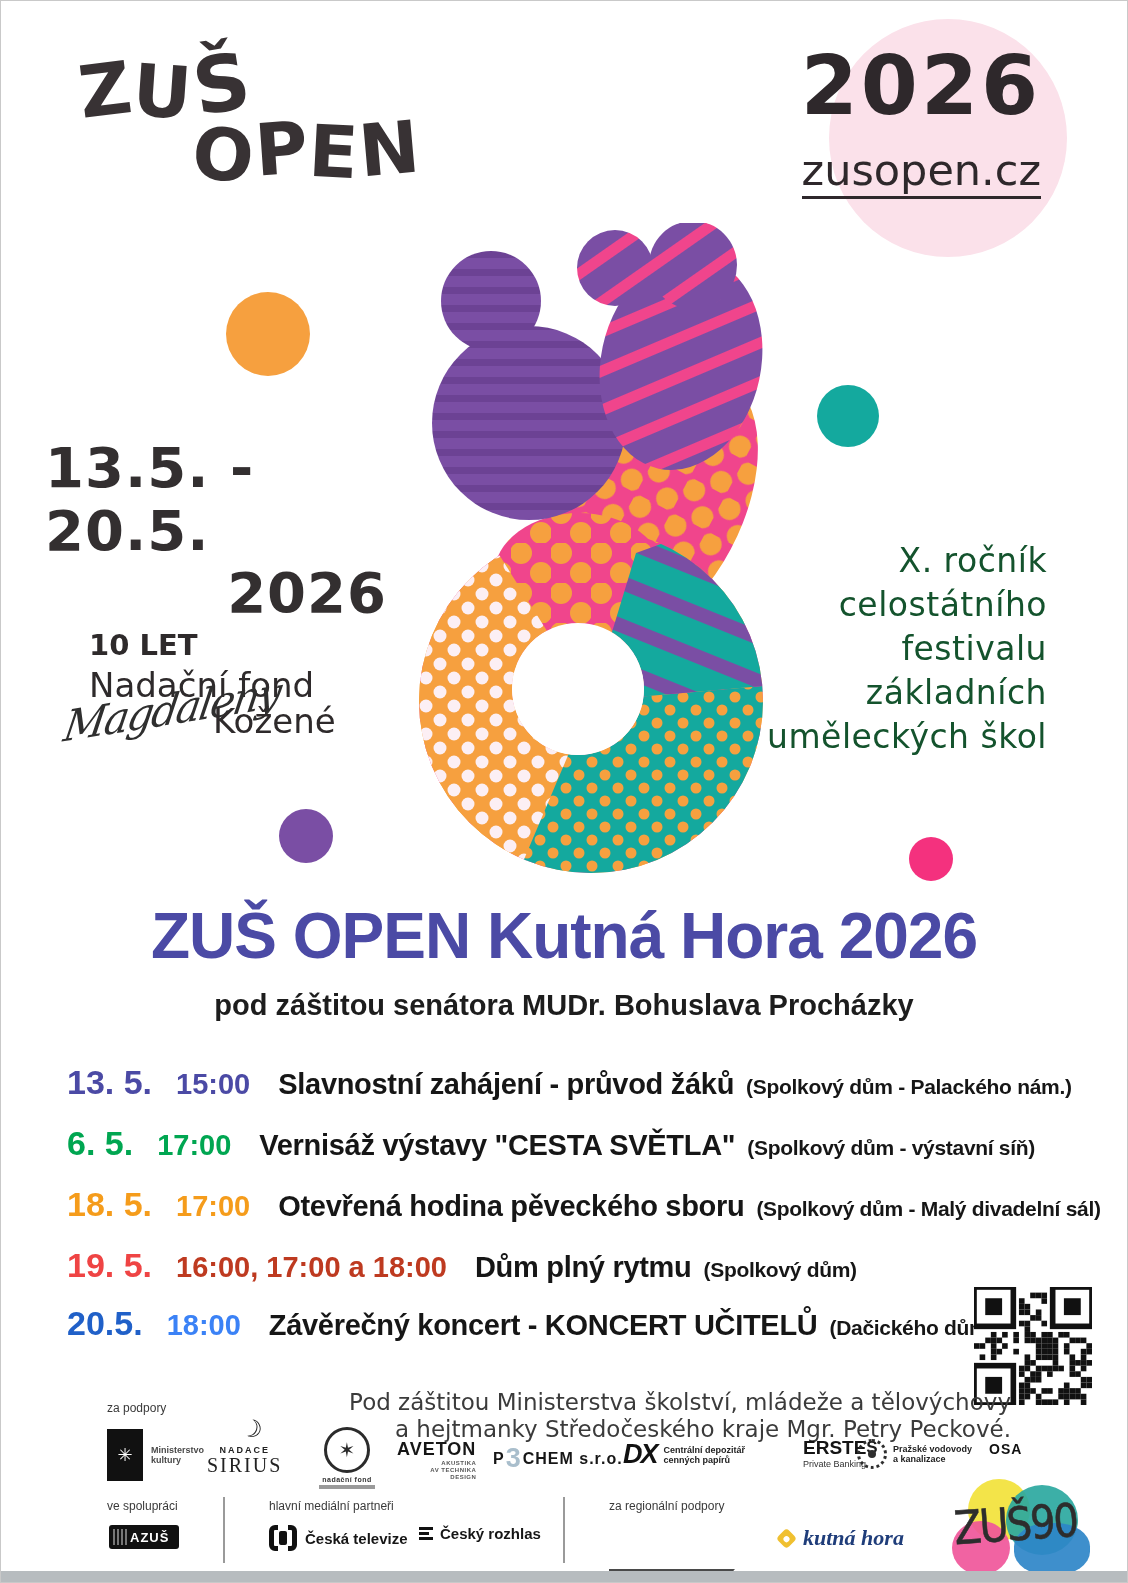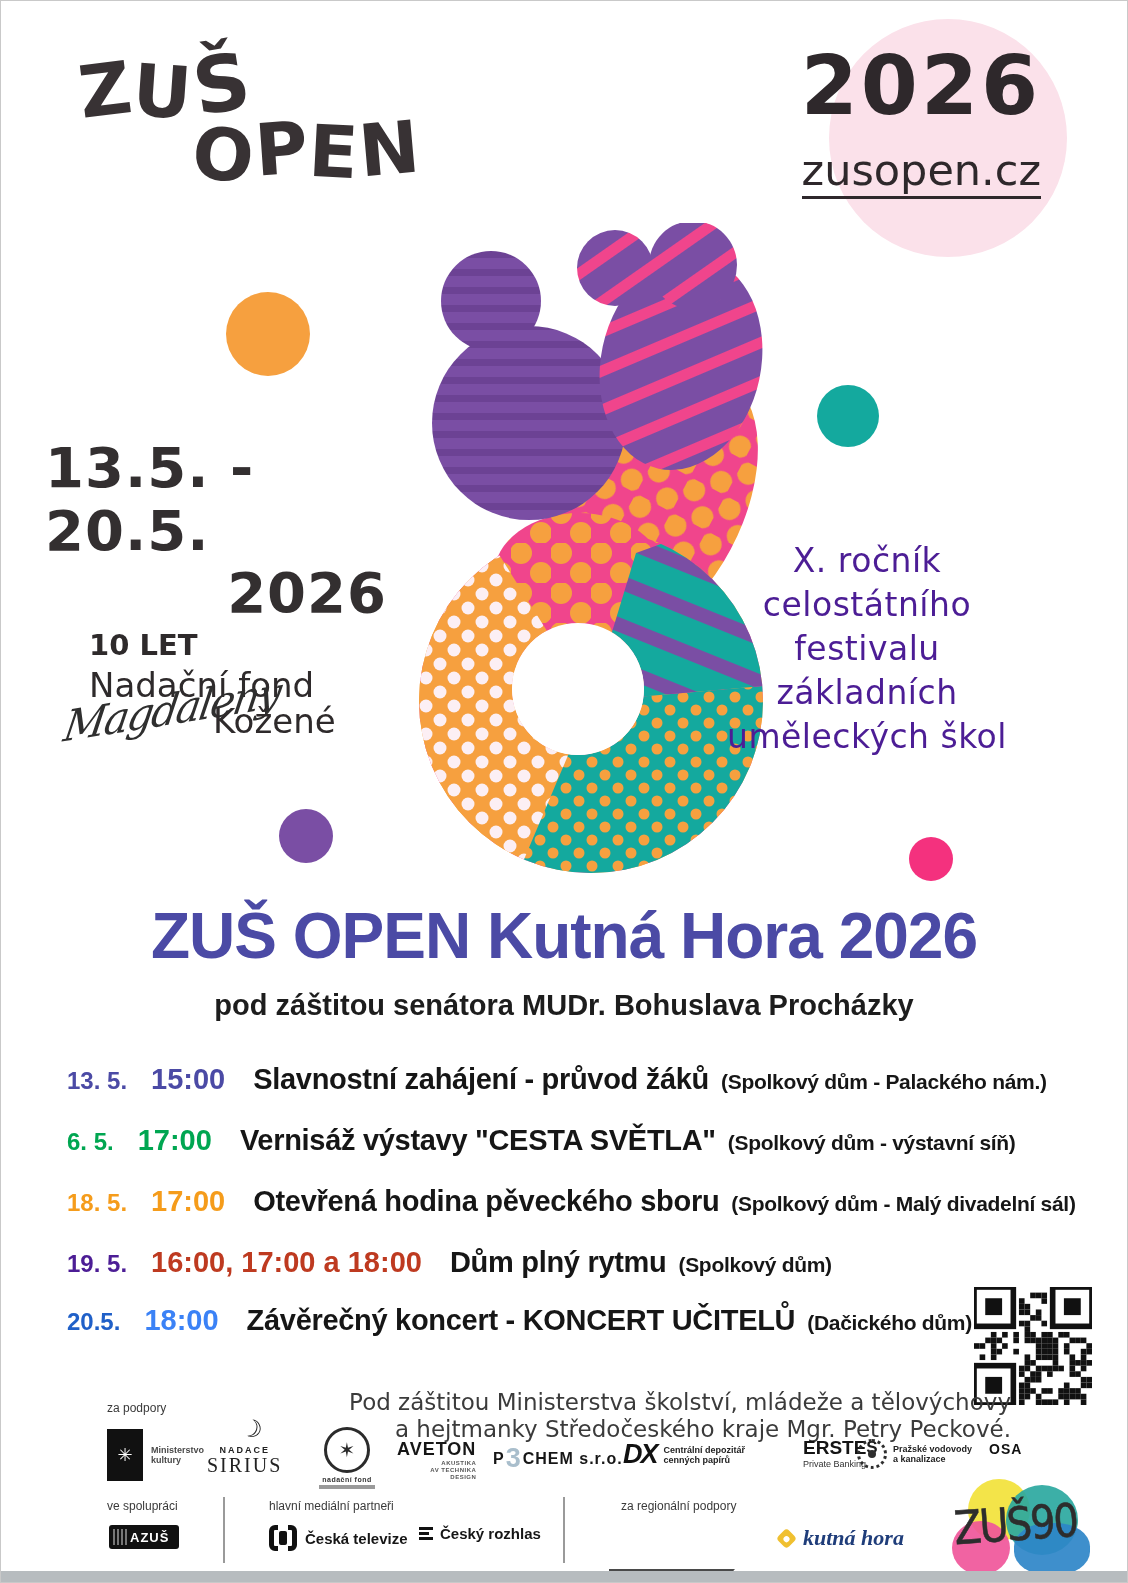--- a/index.html
+++ b/index.html
@@ -37,31 +37,31 @@
              color:#332f30;font-size:56px;line-height:1.12;letter-spacing:1px;}
   .daterange .r2{display:block;text-align:right;}
   .foundation{left:88px;top:630px;font-family:"DejaVu Sans",sans-serif;color:#2e2a2b;line-height:1;}
   .foundation .f1{font-size:29px;font-weight:800;display:block;}
   .foundation .f2{font-size:34px;font-weight:500;display:block;margin-top:8px;}
   .signature{left:62px;top:684px;font-family:"DejaVu Serif",serif;font-style:italic;font-size:42px;
              color:#2f2f2f;transform:rotate(-9deg) skewX(-18deg);letter-spacing:-2px;}
   .kozene{left:212px;top:700px;font-family:"DejaVu Sans",sans-serif;font-size:34px;font-weight:500;color:#2e2a2b;}
 
   
-  .desc{right:80px;top:538px;width:360px;text-align:center;font-family:"DejaVu Sans",sans-serif;
-        font-size:33px;line-height:44px;color:#4c1d95;letter-spacing:0.5px;}
+  .desc{right:80px;top:538px;width:360px;text-align:right;font-family:"DejaVu Sans",sans-serif;
+        font-size:33px;line-height:44px;color:#14532d;letter-spacing:0.5px;}
 
   
   .title{left:0;top:903px;width:100%;text-align:center;font-weight:700;font-size:64px;
          letter-spacing:-1px;line-height:1;}
   .subtitle{left:0;top:988px;width:100%;text-align:center;font-weight:700;font-size:29px;color:#1d1d1d;}
 
   
   .event{left:66px;display:flex;align-items:baseline;white-space:nowrap;}
-  .event .d{font-size:24px;font-weight:700;margin-right:24px;}
+  .event .d{font-size:34px;font-weight:700;margin-right:24px;}
   .event .t{font-size:29px;font-weight:700;margin-right:28px;}
   .event .n{font-size:29px;font-weight:700;color:#161616;letter-spacing:-0.3px;margin-right:12px;}
   .event .l{font-size:21px;font-weight:700;color:#161616;letter-spacing:-0.3px;}
 
   
   .patron{left:0;top:1388px;width:1010px;text-align:right;font-family:"DejaVu Sans",sans-serif;
           font-size:23px;line-height:27px;color:#3b3b3b;font-weight:500;}
 
   
   .qr{left:973px;top:1286px;width:118px;height:118px;background:#fff;}
@@ -223,21 +223,21 @@
     <span class="n">Vernisáž výstavy "CESTA SVĚTLA"</span>
     <span class="l">(Spolkový dům - výstavní síň)</span>
   </div>
   <div class="abs event" style="top:1184px;">
     <span class="d" style="color: rgb(245, 156, 27);">18. 5.</span>
     <span class="t" style="color: rgb(245, 156, 27);">17:00</span>
     <span class="n">Otevřená hodina pěveckého sboru</span>
     <span class="l">(Spolkový dům - Malý divadelní sál)</span>
   </div>
   <div class="abs event" style="top:1245px;">
-    <span class="d" style="color: #4c1d95;">19. 5.</span>
+    <span class="d" style="color: #ef4444;">19. 5.</span>
     <span class="t" style="color: rgb(190, 58, 32);">16:00, 17:00 a 18:00</span>
     <span class="n">Dům plný rytmu</span>
     <span class="l">(Spolkový dům)</span>
   </div>
   <div class="abs event" style="top:1303px;">
     <span class="d" style="color: rgb(32, 96, 200);">20.5.</span>
     <span class="t" style="color: #3b82f6;">18:00</span>
     <span class="n">Závěrečný koncert - KONCERT UČITELŮ</span>
     <span class="l">(Dačického dům)</span>
   </div>
@@ -450,21 +450,21 @@
     <span class="bars3">
         <i></i>
         <i></i>
         <i></i>
       </span>
     <span>Český rozhlas</span>
   </div>
 
   <div class="abs vdiv" style="left:562px;top:1496px;height:66px;"></div>
 
-  <div class="abs flabel" style="left:608px;top:1498px;margin-left:12px;">za regionální podpory</div>
+  <div class="abs flabel" style="left:608px;top:1498px;">za regionální podpory</div>
   <div class="abs sck" style="left:608px;top:1568px;">Středočeský kraj</div>
 
   <div class="abs kh" style="left:778px;top:1524px;">
     <span class="khicon">
         <i></i>
       </span>
     <span class="kht">kutná hora</span>
   </div>
 
   <div class="abs zus90" style="left:945px;top:1478px;">

